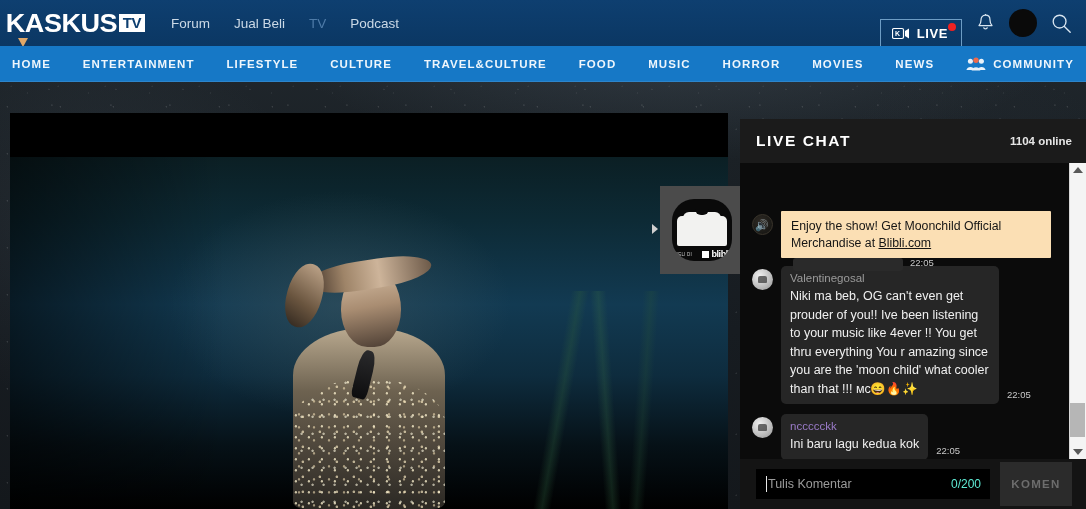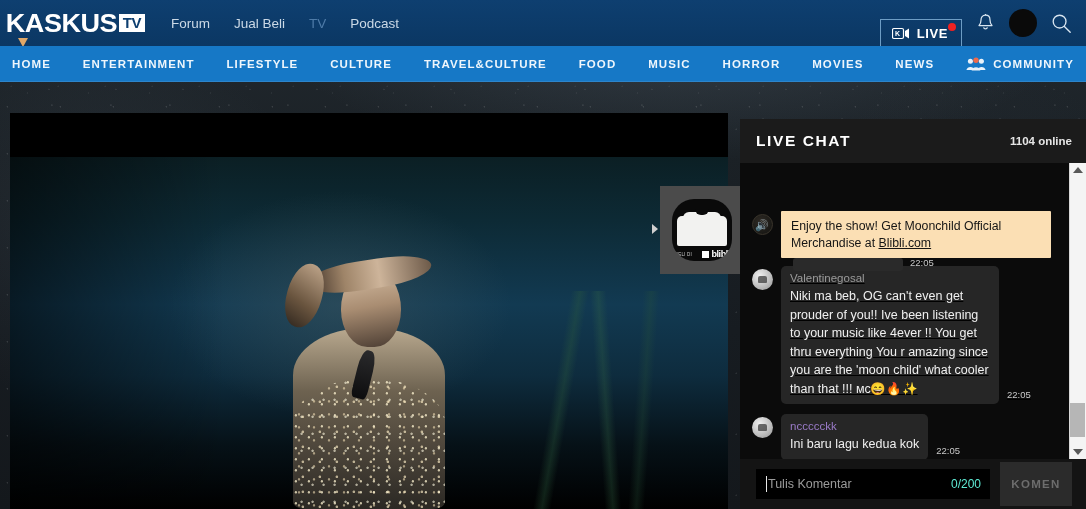--- a/index.html
+++ b/index.html
@@ -389,21 +389,21 @@
       <span class="chat-online">1104 online</span>
     </div>
 
     <div class="chat-body">
 
       <div class="msgs">
 
         <div class="hidden-msg"></div>
         <span class="hidden-ts">22:05</span>
 
-        <div class="msg" style="margin-top:88px;text-decoration:underline;">
+        <div class="msg" style="margin-top:88px;">
           <div class="ava"></div>
           <div class="bubble">
             <span class="uname" style="color:#9b9b9b;">Valentinegosal</span>
             <span class="utext">Niki ma beb, OG can't even get prouder of you!! Ive been listening to your music like 4ever !! You get thru everything You r amazing since you are the 'moon child' what cooler than that !!! мс😄🔥✨</span>
           </div>
           <span class="tstamp">22:05</span>
         </div>
 
         <div class="msg">
           <div class="ava"></div>

